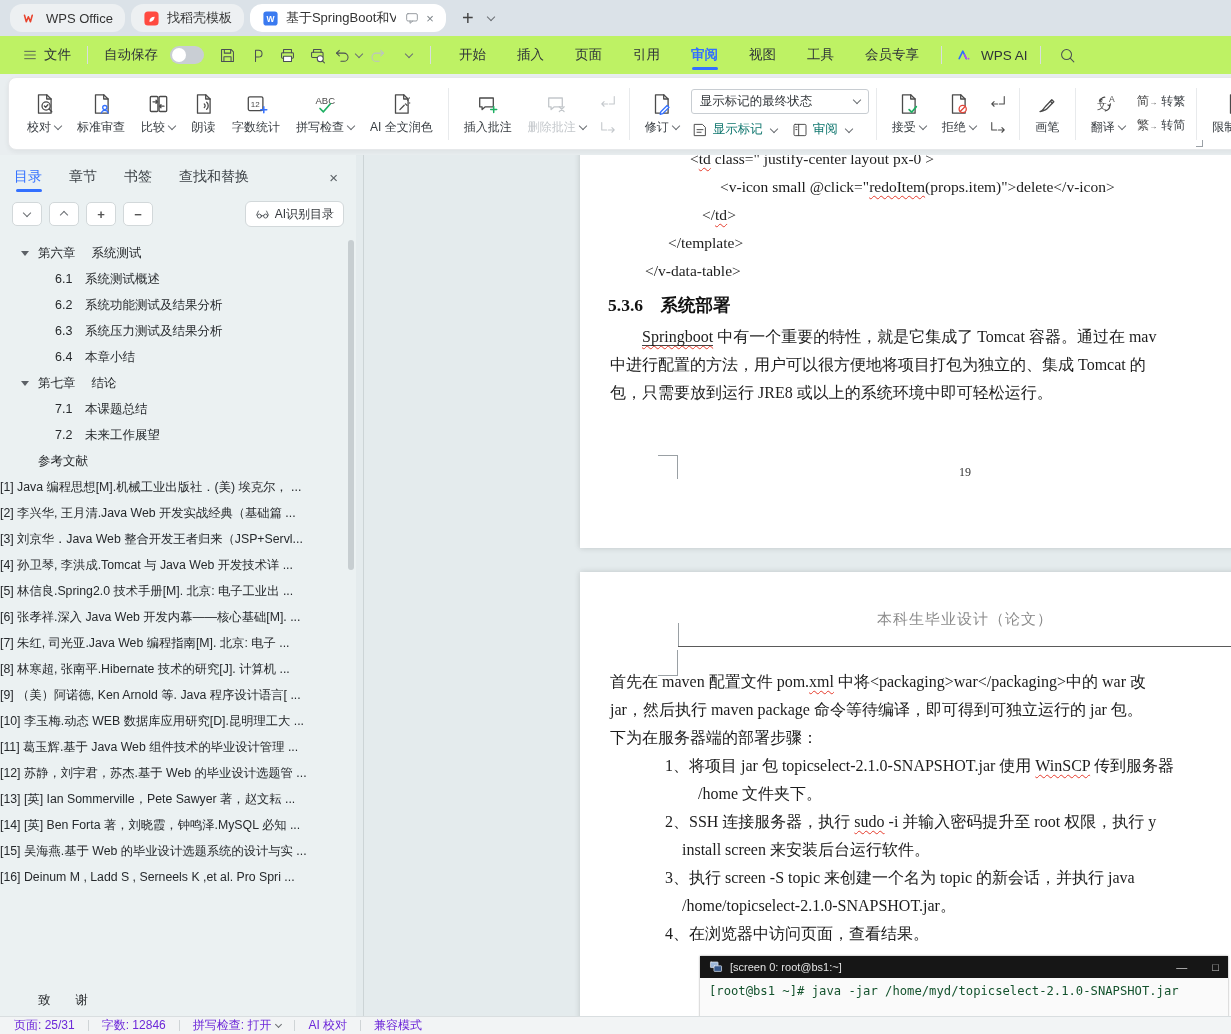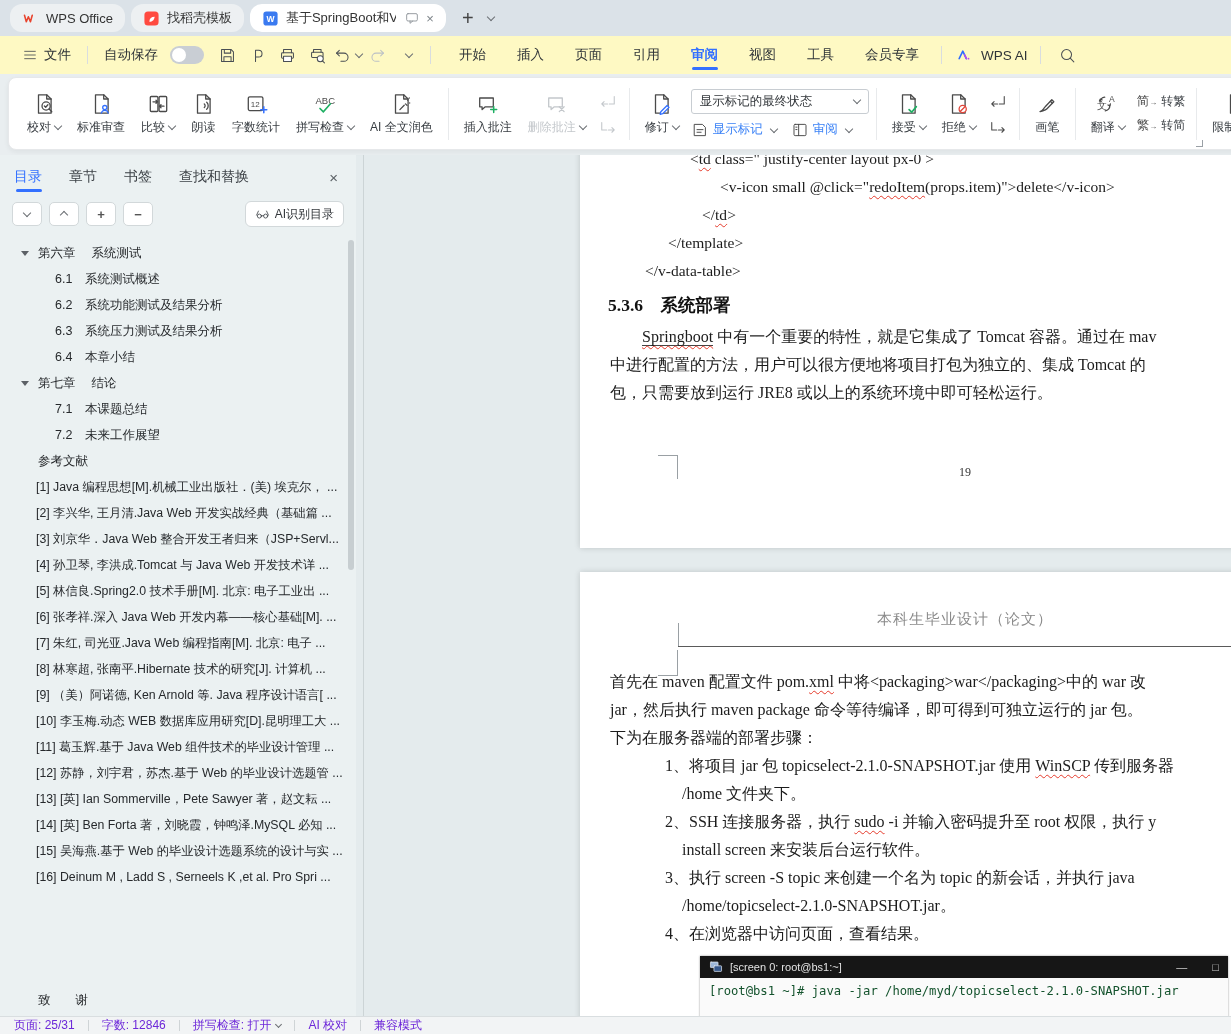--- a/index.html
+++ b/index.html
@@ -14,21 +14,21 @@
   .tab{height:28px;border-radius:12px;background:#edf0f2;display:flex;align-items:center;padding:0 12px;margin-right:6px;font-size:13px;color:#333;max-width:220px;}
   .tab.active{background:#fff;}
   .tab .ticon{width:17px;height:17px;margin-right:7px;flex:0 0 auto;}
   .tab-label{white-space:nowrap;overflow:hidden;}
   .tab-extra{width:16px;height:16px;margin-left:8px;color:#8a9096;flex:0 0 auto;}
   .tab-close{margin-left:6px;color:#7c8388;font-size:13px;flex:0 0 auto;}
   #new-tab{font-size:20px;color:#444;margin:0 6px 0 10px;line-height:1;}
   #tablist-chevron{margin-left:8px;}
 
   
-  #menubar{position:absolute;left:0;top:36px;width:100%;height:38px;background:#fef9c3;display:flex;align-items:center;font-size:13.5px;color:#2f3438;}
+  #menubar{position:absolute;left:0;top:36px;width:100%;height:38px;background:#bef264;display:flex;align-items:center;font-size:13.5px;color:#2f3438;}
   .mb-ico{width:19px;height:19px;color:#4a4f54;}
   .mb-btn{display:flex;align-items:center;gap:6px;padding:0 8px;}
   .vdiv{width:1px;height:18px;background:#d9dde0;margin:0 8px;}
   #toggle{width:34px;height:18px;border-radius:9px;background:#c9ced4;position:relative;margin-left:6px;}
   #toggle .knob{position:absolute;left:2px;top:2px;width:14px;height:14px;border-radius:50%;background:#fff;}
   .mb-iconbtn{width:30px;height:26px;display:flex;align-items:center;justify-content:center;}
   .mb-iconbtn.dis{color:#bcc1c6;}
   #menu-items{display:flex;align-items:center;gap:27px;margin-left:18px;}
   .mitem{position:relative;padding:8px 2px;}
   .mitem.active{color:#3370ff;font-weight:bold;}
@@ -46,21 +46,21 @@
   .rbig.disabled{color:#c3c7cb;}
   .rbig.disabled .blabel{color:#c3c7cb;}
   .rbig.disabled svg *{stroke:#c3c7cb !important;}
   .rstack{display:flex;flex-direction:column;gap:6px;margin:0 2px;flex:0 0 auto;}
   .rmini{width:24px;height:20px;color:#4a4a4a;}
   .rmini.disabled{color:#c3c7cb;}
   .rmini.disabled svg *{stroke:#c3c7cb !important;}
   .rcolumn{display:flex;flex-direction:column;justify-content:center;margin-left:4px;flex:0 0 auto;}
   .rselect{width:178px;height:25px;border:1px solid #c8cdd2;border-radius:3px;background:#fff;display:flex;align-items:center;justify-content:space-between;padding:0 8px;font-size:12.5px;color:#33373b;white-space:nowrap;font-family:Liberation Serif, serif;}
   .rsmallrow{display:flex;gap:14px;margin-top:7px;}
-  .rsmall{display:flex;align-items:center;gap:4px;font-size:12.5px;color:#3b82f6;white-space:nowrap;}
+  .rsmall{display:flex;align-items:center;gap:4px;font-size:12.5px;color:#0f766e;white-space:nowrap;}
   .rsmall .sicon{width:18px;height:18px;color:#4a4a4a;}
   .ccrow{display:flex;align-items:center;gap:4px;font-size:12px;color:#373c41;white-space:nowrap;}
   .ccstack{display:flex;flex-direction:column;gap:7px;margin:0 4px;}
   .ccchar{font-size:12.5px;color:#4a4a4a;}
   .ccchar i{font-style:normal;font-size:8px;color:#4a4a4a;}
   #launcher{position:absolute;left:1196px;top:140px;width:7px;height:7px;border-right:1.2px solid #9aa0a6;border-bottom:1.2px solid #9aa0a6;}
 
   
   #sidebar{position:absolute;left:0;top:155px;width:356px;bottom:18px;background:#ebf1f2;}
   #sb-divider{position:absolute;left:363px;top:155px;bottom:18px;width:1px;background:#ccd4d6;}
@@ -71,21 +71,21 @@
   #sb-close{margin-left:auto;color:#5b6166;font-size:15px;padding:2px 4px;}
   .sb-tools{display:flex;align-items:center;padding:2px 12px 0 12px;}
   .sb-navbtn{width:30px;height:24px;background:#fff;border:1px solid #d2d8da;border-radius:5px;display:flex;align-items:center;justify-content:center;margin-right:7px;color:#555;font-size:13px;font-weight:bold;}
   #ai-toc-btn{margin-left:auto;height:26px;background:#fff;border:1px solid #d2d8da;border-radius:6px;display:flex;align-items:center;gap:5px;padding:0 9px;font-size:12px;color:#33373b;}
   #ai-toc-btn .ico{width:15px;height:15px;color:#3b4045;}
   #sb-list{position:absolute;left:0;top:85px;right:10px;}
   .sb-row{height:26px;display:flex;align-items:center;font-size:12.5px;color:#26292c;white-space:pre;overflow:hidden;}
   .sb-row.chapter{padding-left:21px;}
   .sb-row.section{padding-left:55px;}
   .sb-row.plain{padding-left:38px;}
-  .sb-row.ref{padding-left:36px;font-size:12.3px;}
+  .sb-row.ref{font-size:12.3px;}
   .tri{width:0;height:0;border-left:4px solid transparent;border-right:4px solid transparent;border-top:5px solid #5c6166;margin-right:9px;flex:0 0 auto;}
   #sb-bottom{position:absolute;left:38px;top:837px;font-size:12.5px;color:#26292c;white-space:pre;}
   #sb-scroll{position:absolute;left:348px;top:85px;width:6px;height:330px;border-radius:3px;background:#c7ced1;}
 
   
   #main{position:absolute;left:364px;top:155px;right:0;bottom:18px;background:#e4ebed;overflow:hidden;}
   .page{position:absolute;left:216px;width:770px;background:#fff;box-shadow:0 0 6px rgba(0,0,0,.16);}
   #page1{top:-8px;height:401px;}
   #page2{top:417px;height:470px;}
   .dline{position:absolute;white-space:pre;font-family:"Liberation Serif","DejaVu Serif",serif;font-size:16px;color:#1c1c1c;line-height:20px;}
@@ -587,21 +587,21 @@
   <div class="page" id="page2">
     <div id="p2-header">本科生毕业设计（论文）</div>
     <div id="p2-rule"></div>
     <div class="cropmark" id="p2-corner-a"></div>
     <div class="cropmark" id="p2-corner-b"></div>
     <div id="p2-lines">
         <div class="dline" style="top: 100px; left: 30px;"><span>首先在 maven 配置文件 pom.</span><span class="sq">xml</span><span> 中将&lt;packaging&gt;war&lt;/packaging&gt;中的 war 改</span></div>
         <div class="dline" style="top: 128px; left: 30px;"><span>jar，然后执行 maven package 命令等待编译，即可得到可独立运行的 jar 包。</span></div>
         <div class="dline" style="top: 156px; left: 30px;"><span>下为在服务器端的部署步骤：</span></div>
         <div class="dline" style="top: 184px; left: 85px;"><span>1、将项目 jar 包 topicselect-2.1.0-SNAPSHOT.jar 使用 </span><span class="sq">WinSCP</span><span> 传到服务器</span></div>
-        <div class="dline" style="top: 212px; left: 102px;"><span>/home 文件夹下。</span></div>
+        <div class="dline" style="top: 212px; left: 118px;"><span>/home 文件夹下。</span></div>
         <div class="dline" style="top: 240px; left: 85px;"><span>2、SSH 连接服务器，执行 </span><span class="sq">sudo</span><span> -i 并输入密码提升至 root 权限，执行 y</span></div>
         <div class="dline" style="top: 268px; left: 102px;"><span>install screen 来安装后台运行软件。</span></div>
         <div class="dline" style="top: 296px; left: 85px;"><span>3、执行 screen -S topic 来创建一个名为 topic 的新会话，并执行 java</span></div>
         <div class="dline" style="top: 324px; left: 102px;"><span>/home/topicselect-2.1.0-SNAPSHOT.jar。</span></div>
         <div class="dline" style="top: 352px; left: 85px;"><span>4、在浏览器中访问页面，查看结果。</span></div>
       </div>
     <div id="terminal">
       <div id="term-title">
         <span class="ico">
             <svg viewBox="0 0 24 24" fill="none" stroke="currentColor" stroke-width="1.3" stroke-linecap="round" stroke-linejoin="round">

